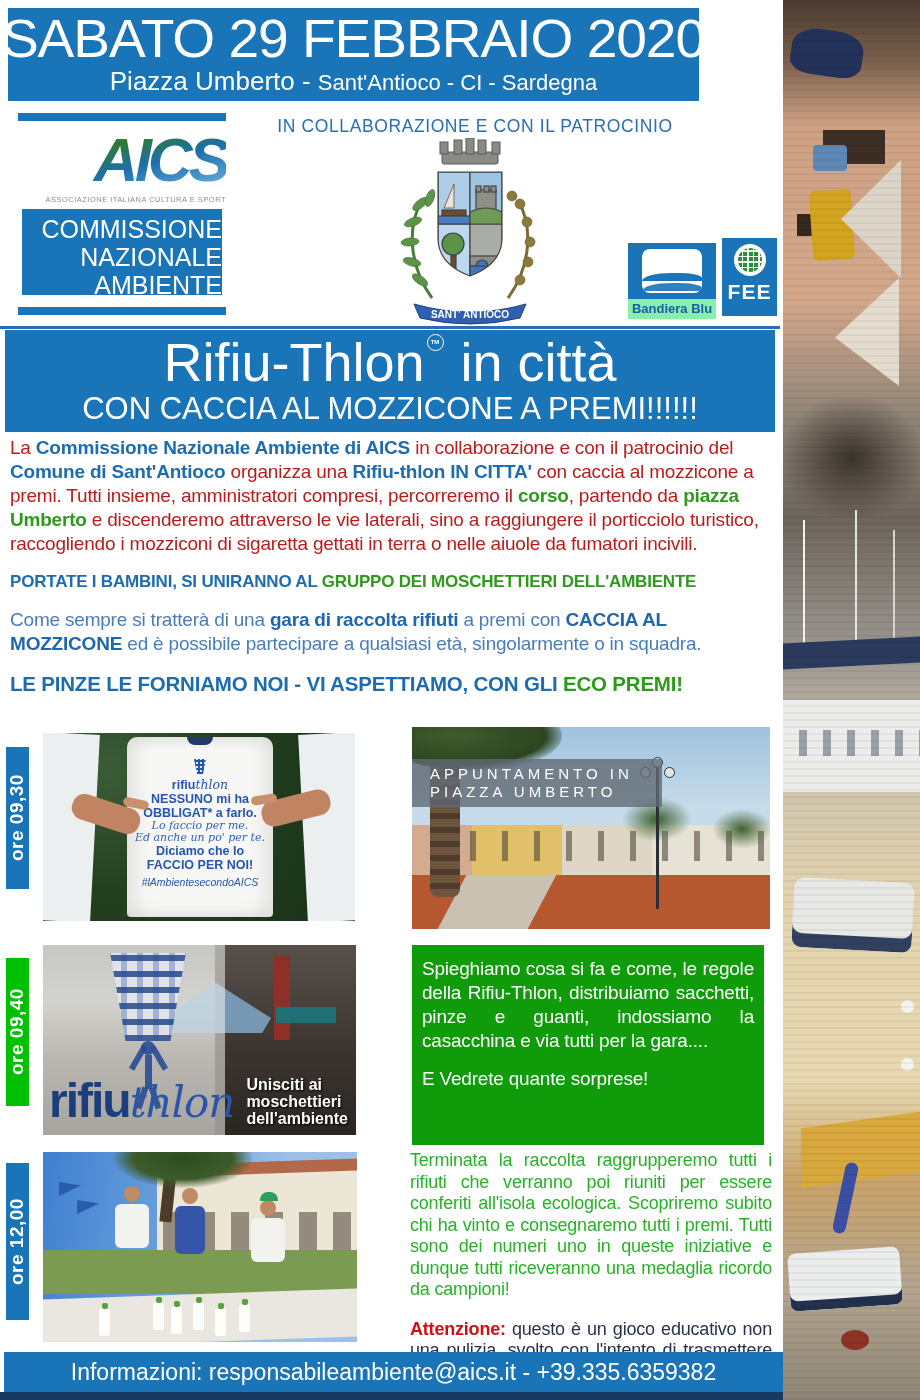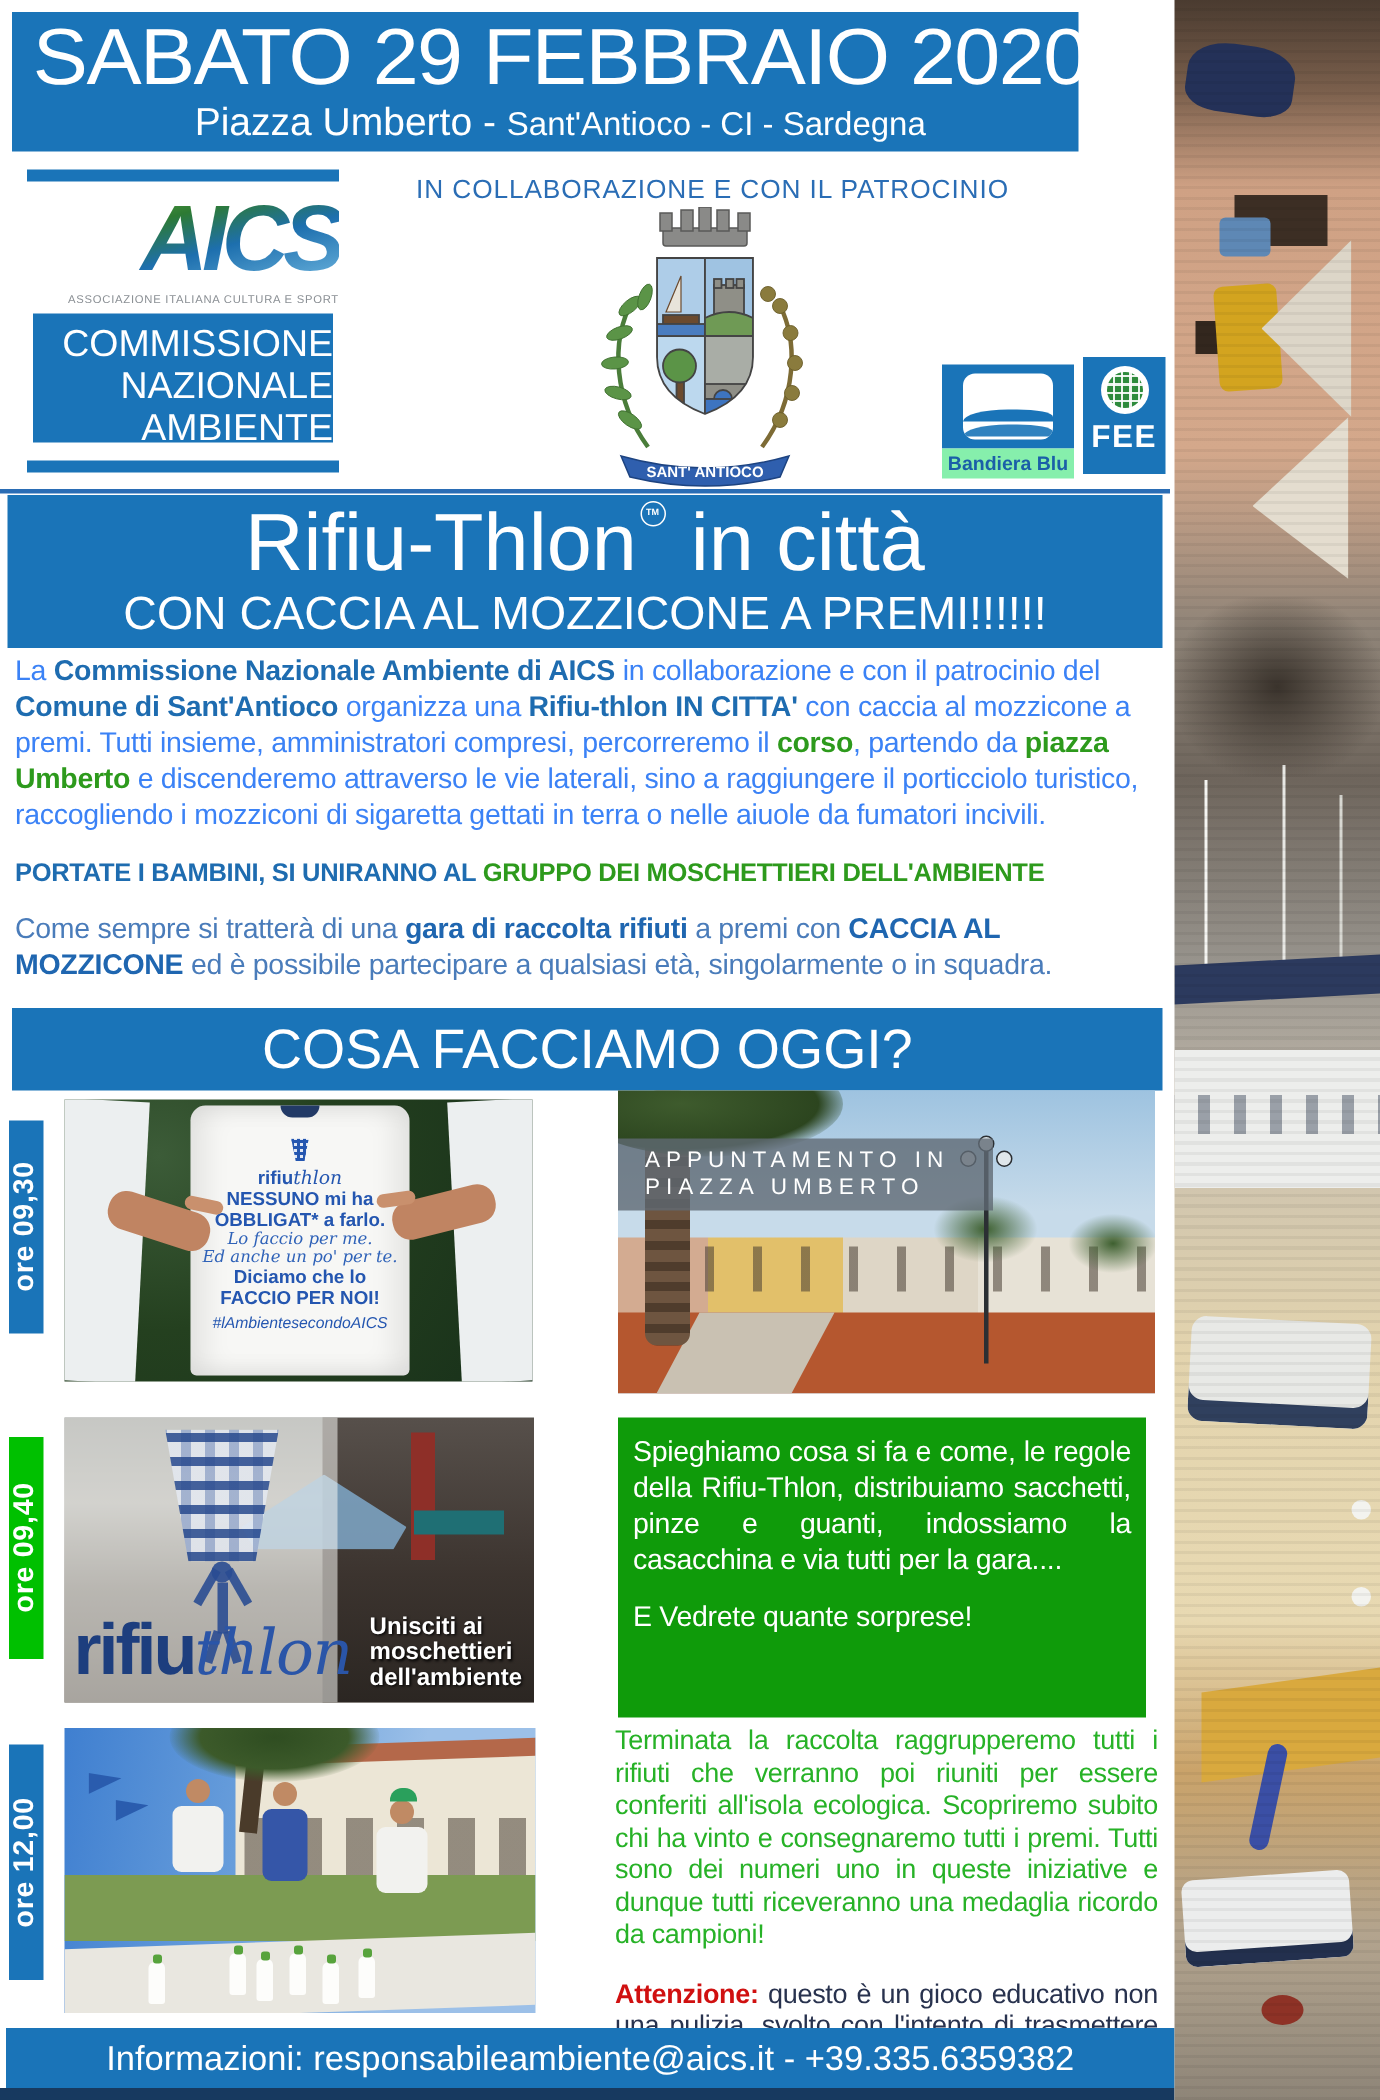--- a/index.html
+++ b/index.html
@@ -2,21 +2,21 @@
 <html><head>
 <meta charset="utf-8">
 <style>
   html,body{margin:0;padding:0;background:#fff;}
   .poster{position:relative;width:920px;height:1400px;background:#fff;overflow:hidden;
           font-family:"Liberation Sans",sans-serif;}
   .abs{position:absolute;}
 
   
   .blue-banner{position:absolute;background:#1a74b8;color:#fff;text-align:center;}
-  .top-banner{left:8px;top:8px;width:691px;height:93px;padding-left:20px;}
+  .top-banner{left:8px;top:8px;width:691px;height:93px;}
   .top-title{font-size:53px;letter-spacing:-1px;line-height:58px;margin-top:2px;
              transform:scaleX(1.04);}
   .top-sub{font-size:22px;margin-top:-2px;}
   .sub-big{font-size:26px;}
   .rule{position:absolute;left:0;top:326px;width:780px;height:3px;background:#2a6db5;}
   .title-banner{left:5px;top:330px;width:770px;height:102px;}
   .tb-line1{font-size:54px;line-height:60px;margin-top:2px;}
   .tm-circle{display:inline-block;vertical-align:top;margin:2px 2px 0 2px;width:15px;height:15px;
              border:1.5px solid #fff;border-radius:50%;font-size:6px;line-height:15px;font-weight:bold;}
   .tb-line2{font-size:31px;line-height:34px;letter-spacing:0px;}
@@ -54,21 +54,21 @@
     background:
       repeating-linear-gradient(0deg,transparent 0 4px,rgba(255,255,255,.9) 4px 5.5px),
       repeating-linear-gradient(90deg,transparent 0 4px,rgba(255,255,255,.9) 4px 5.5px),
       #2e8b3c;}
   .fee-text{position:absolute;left:0;top:42px;width:55px;color:#fff;font-weight:bold;font-size:21px;
     letter-spacing:1px;}
 
   
   .intro{position:absolute;left:10px;top:436px;width:763px;font-size:19px;line-height:24px;
     letter-spacing:-0.2px;}
-  .g{color:#3b82f6;}
+  .g{color:#b91c1c;}
   .gb{color:#2d9a1c;font-weight:bold;}
   .bb{color:#1e6cb0;font-weight:bold;}
   .sb{color:#4a7cba;}
   .sbb{color:#1f66b0;font-weight:bold;}
   .p2line{margin-top:16px;font-size:17px;line-height:20px;}
   .p3block{margin-top:16px;}
   .p4line{margin-top:16px;font-size:20.5px;line-height:23px;}
 
   
   .vlabel{position:absolute;left:6px;width:23px;color:#fff;font-weight:bold;font-size:19px;
@@ -338,21 +338,20 @@
     <div class="tb-line2">CON CACCIA AL MOZZICONE A PREMI!!!!!!</div>
   </div>
 
   <div class="intro">
     <div><span class="g">La </span><span class="bb">Commissione Nazionale Ambiente di AICS</span><span class="g"> in collaborazione e con il patrocinio del </span><span class="bb">Comune di Sant'Antioco</span><span class="g"> organizza una </span><span class="bb">Rifiu-thlon IN CITTA'</span><span class="g"> con caccia al mozzicone a premi. Tutti insieme, amministratori compresi, percorreremo il </span><span class="gb">corso</span><span class="g">, partendo da </span><span class="gb">piazza Umberto</span><span class="g"> e discenderemo attraverso le vie laterali, sino a raggiungere il porticciolo turistico, raccogliendo i mozziconi di sigaretta gettati in terra o nelle aiuole da fumatori incivili.</span></div>
     <div class="p2line"><span class="bb">PORTATE I BAMBINI, SI UNIRANNO AL </span><span class="gb">GRUPPO DEI MOSCHETTIERI DELL'AMBIENTE</span></div>
     <div class="p3block"><span class="sb">Come sempre si tratterà di una </span><span class="sbb">gara di raccolta rifiuti</span><span class="sb"> a premi con </span><span class="sbb">CACCIA AL MOZZICONE</span><span class="sb"> ed è possibile partecipare a qualsiasi età, singolarmente o in squadra.</span></div>
     <div class="p4line"><span class="bb">LE PINZE LE FORNIAMO NOI - VI ASPETTIAMO, CON GLI </span><span class="gb">ECO PREMI!</span></div>
   </div>
 
-  <div class="blue-banner section-banner">COSA FACCIAMO OGGI?</div>
 
   <div class="vlabel vblue vlabel1">ore 09,30</div>
 
   <div class="photo photo1">
     <div class="side-shirt l"></div>
     <div class="side-shirt r"></div>
     <div class="tee">
       <div class="collar"></div>
       <div class="tee-txt">
         <div class="tee-logo"><span class="mini-basket"></span><br>

